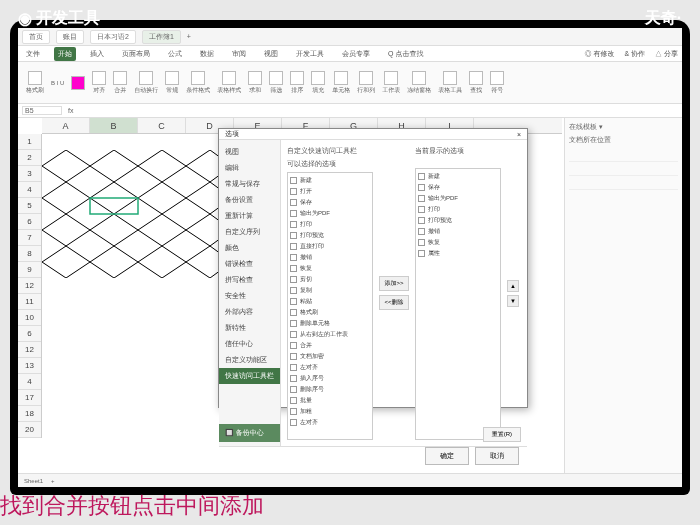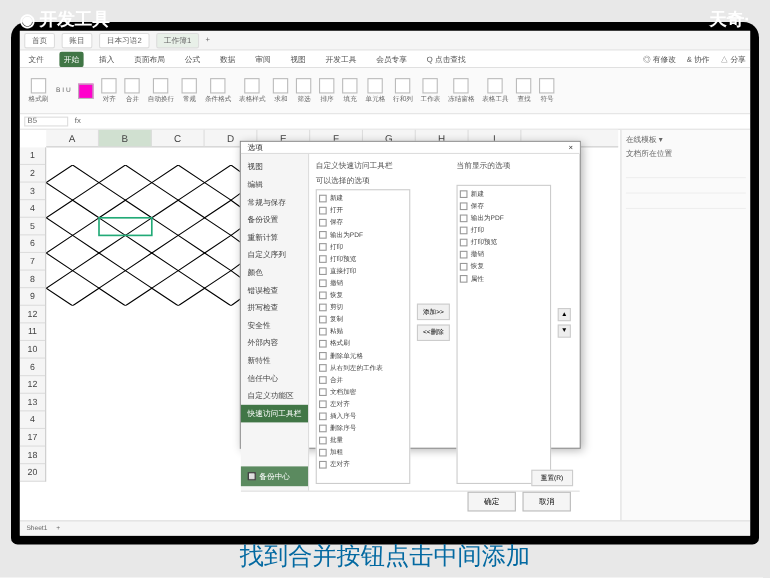--- a/index.html
+++ b/index.html
@@ -1,21 +1,21 @@
 <!DOCTYPE html>
 <html><head>
 <meta charset="utf-8">
 <style>
 *{box-sizing:border-box;margin:0;padding:0;font-family:"Microsoft YaHei",sans-serif}
 body{width:700px;height:525px;background:#e8e8e8;position:relative;overflow:hidden}
 .monitor{position:absolute;top:20px;left:10px;right:10px;bottom:30px;background:#000;border-radius:14px 14px 6px 6px;padding:8px}
 .screen{width:100%;height:100%;background:#fff;position:relative;overflow:hidden}
 .watermark{position:absolute;top:8px;left:18px;color:#fff;font-size:16px;font-weight:bold;z-index:50;display:flex;align-items:center;gap:4px}
 .watermark-tr{position:absolute;top:8px;right:18px;color:#fff;font-size:16px;font-weight:bold;z-index:50}
-.subtitle{position:absolute;bottom:4px;left:0;right:0;text-align:center;color:#0369a1;font-size:22px;z-index:60}
+.subtitle{position:absolute;bottom:4px;left:0;right:0;text-align:left;color:#be185d;font-size:22px;z-index:60}
 .titlebar{height:18px;background:#f5f5f5;border-bottom:1px solid #ddd;display:flex;align-items:center;font-size:7px;color:#666;padding:0 4px;gap:6px}
 .tab{padding:1px 6px;border:1px solid #ddd;background:#fff;border-radius:2px}
 .tab.active{background:#e8f0e8}
 .ribbon-tabs{height:16px;background:#fff;border-bottom:1px solid #ddd;display:flex;align-items:center;font-size:7px;padding:0 4px;gap:10px;color:#555}
 .ribbon-tabs .rt{padding:2px 4px}
 .ribbon-tabs .rt.home{background:#417646;color:#fff;border-radius:2px}
 .ribbon{height:42px;background:#fafafa;border-bottom:1px solid #ddd;display:flex;align-items:center;font-size:6px;color:#666;padding:2px 6px;gap:3px}
 .rbtn{display:flex;flex-direction:column;align-items:center;gap:1px;padding:1px 2px}
 .rbtn .ic{width:14px;height:14px;border:1px solid #bbb;background:#fff}
 .formula-bar{height:14px;background:#fff;border-bottom:1px solid #ddd;display:flex;align-items:center;font-size:7px;padding:0 4px;color:#666}

